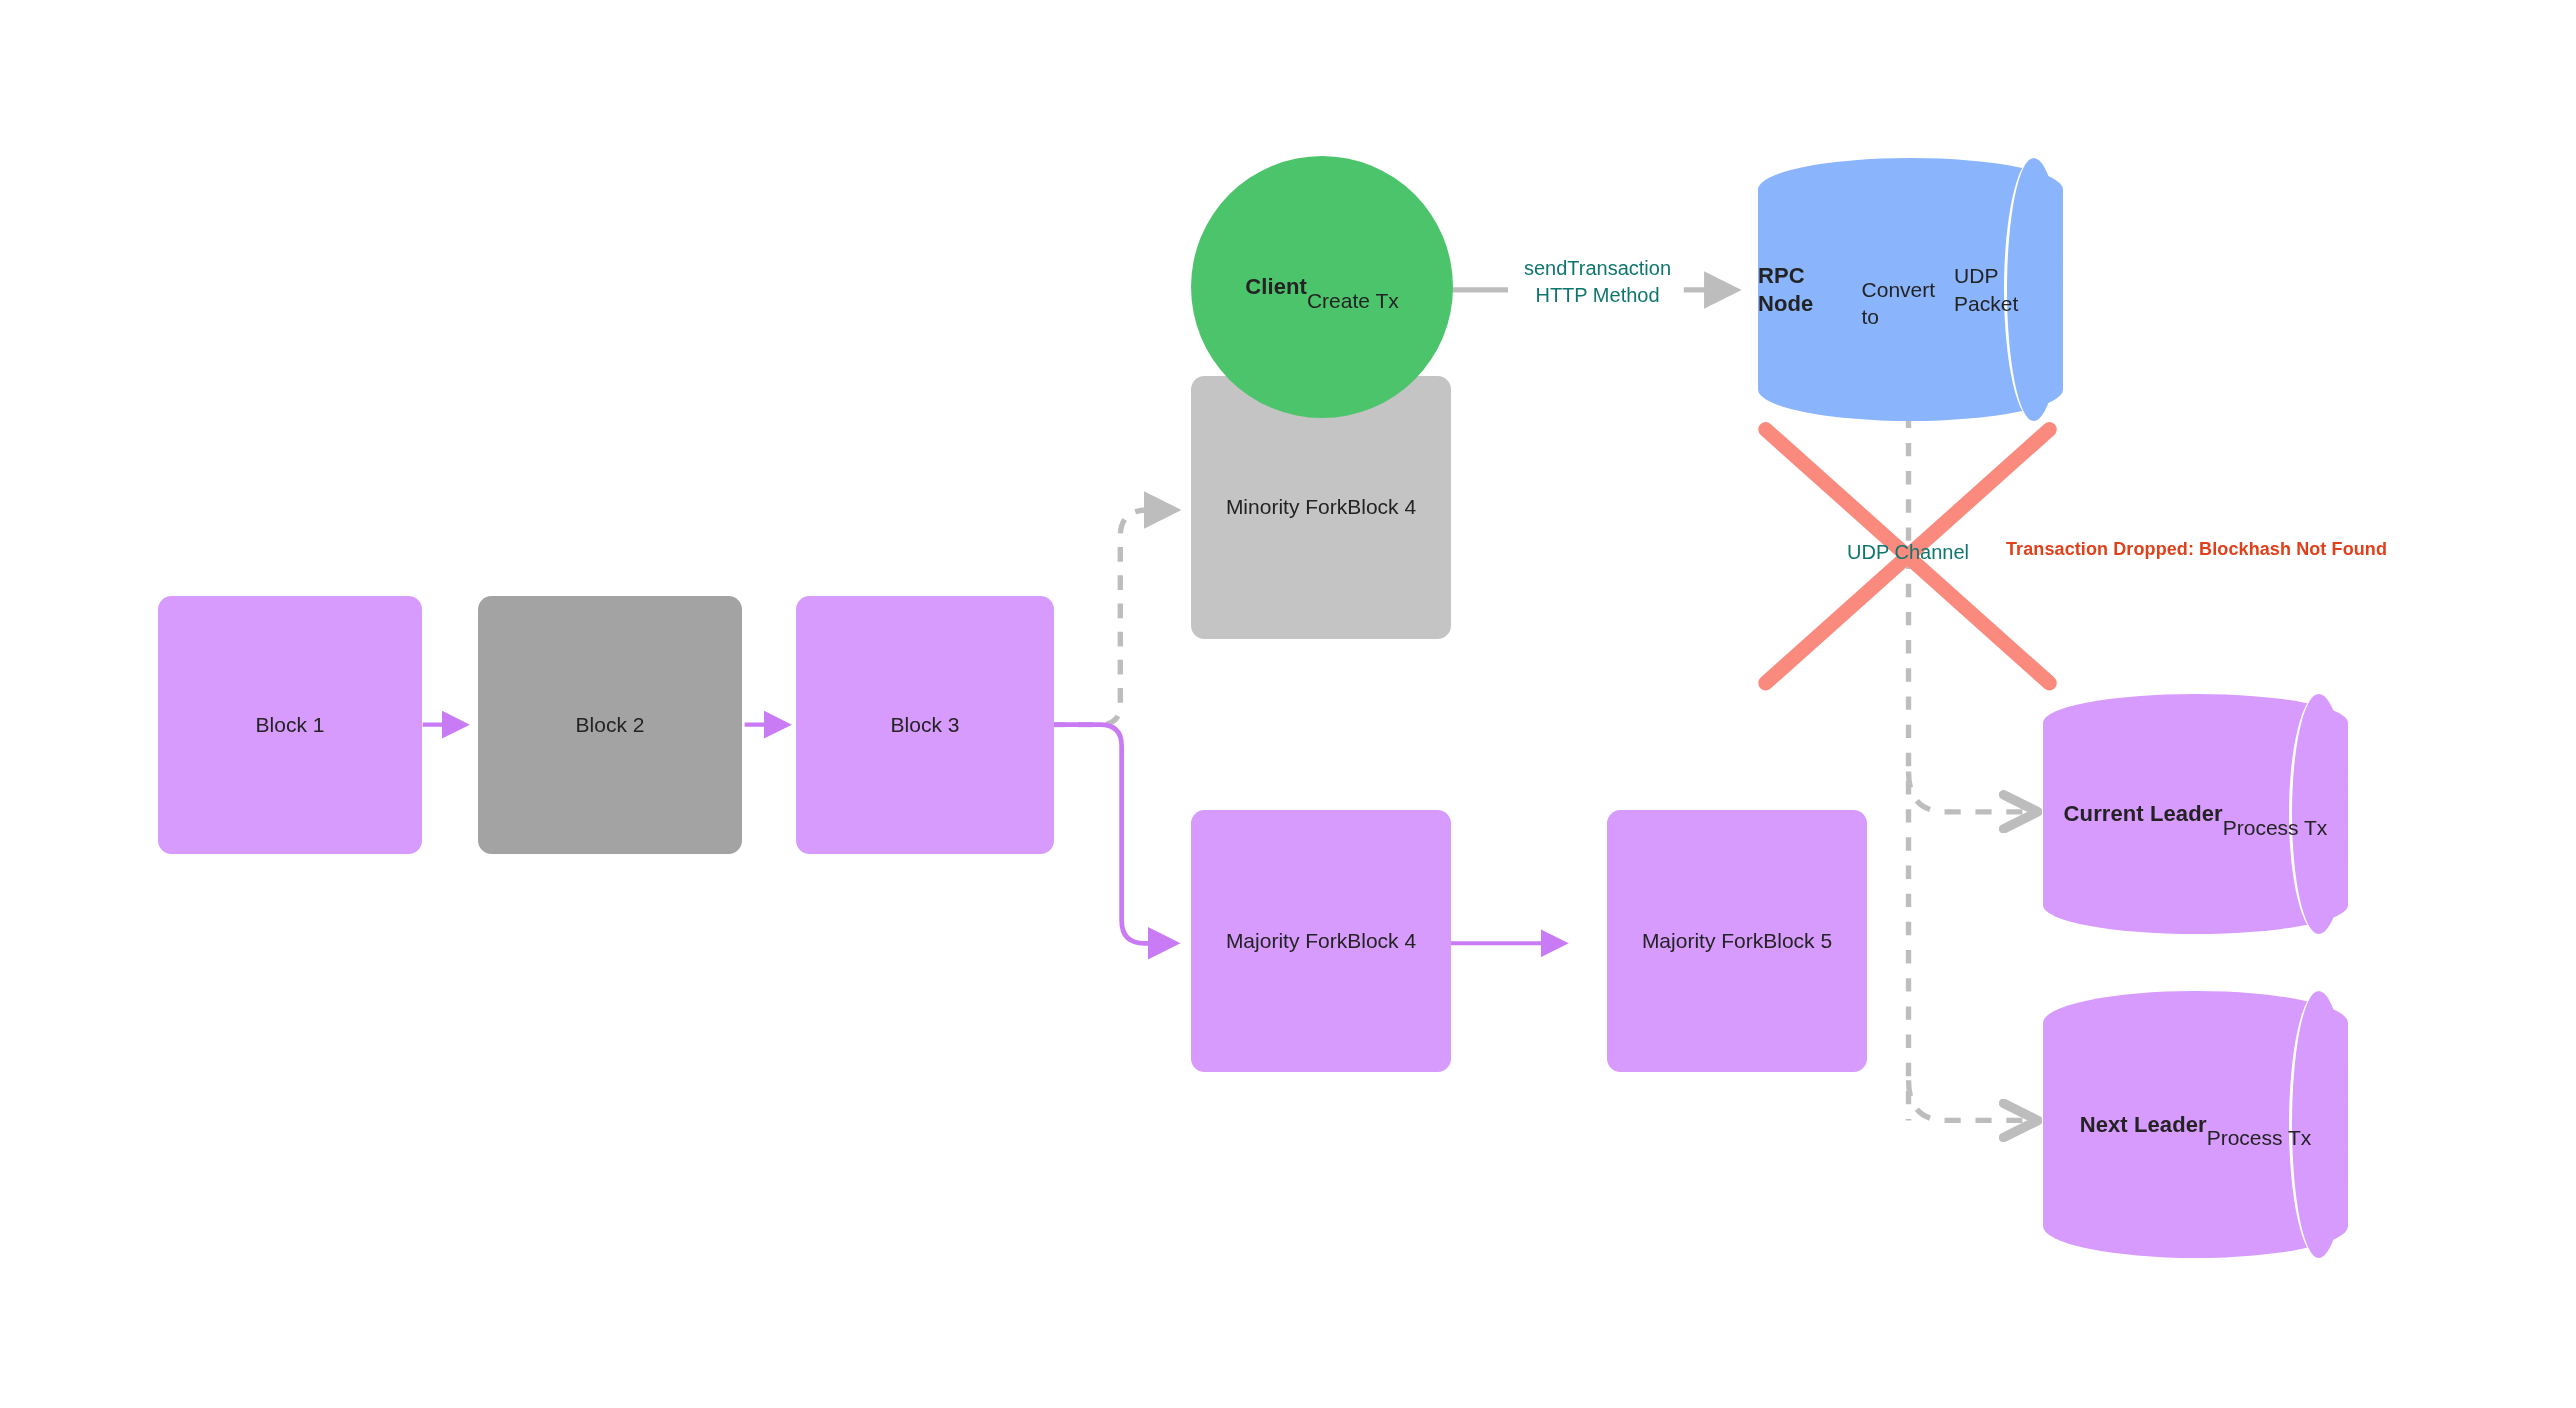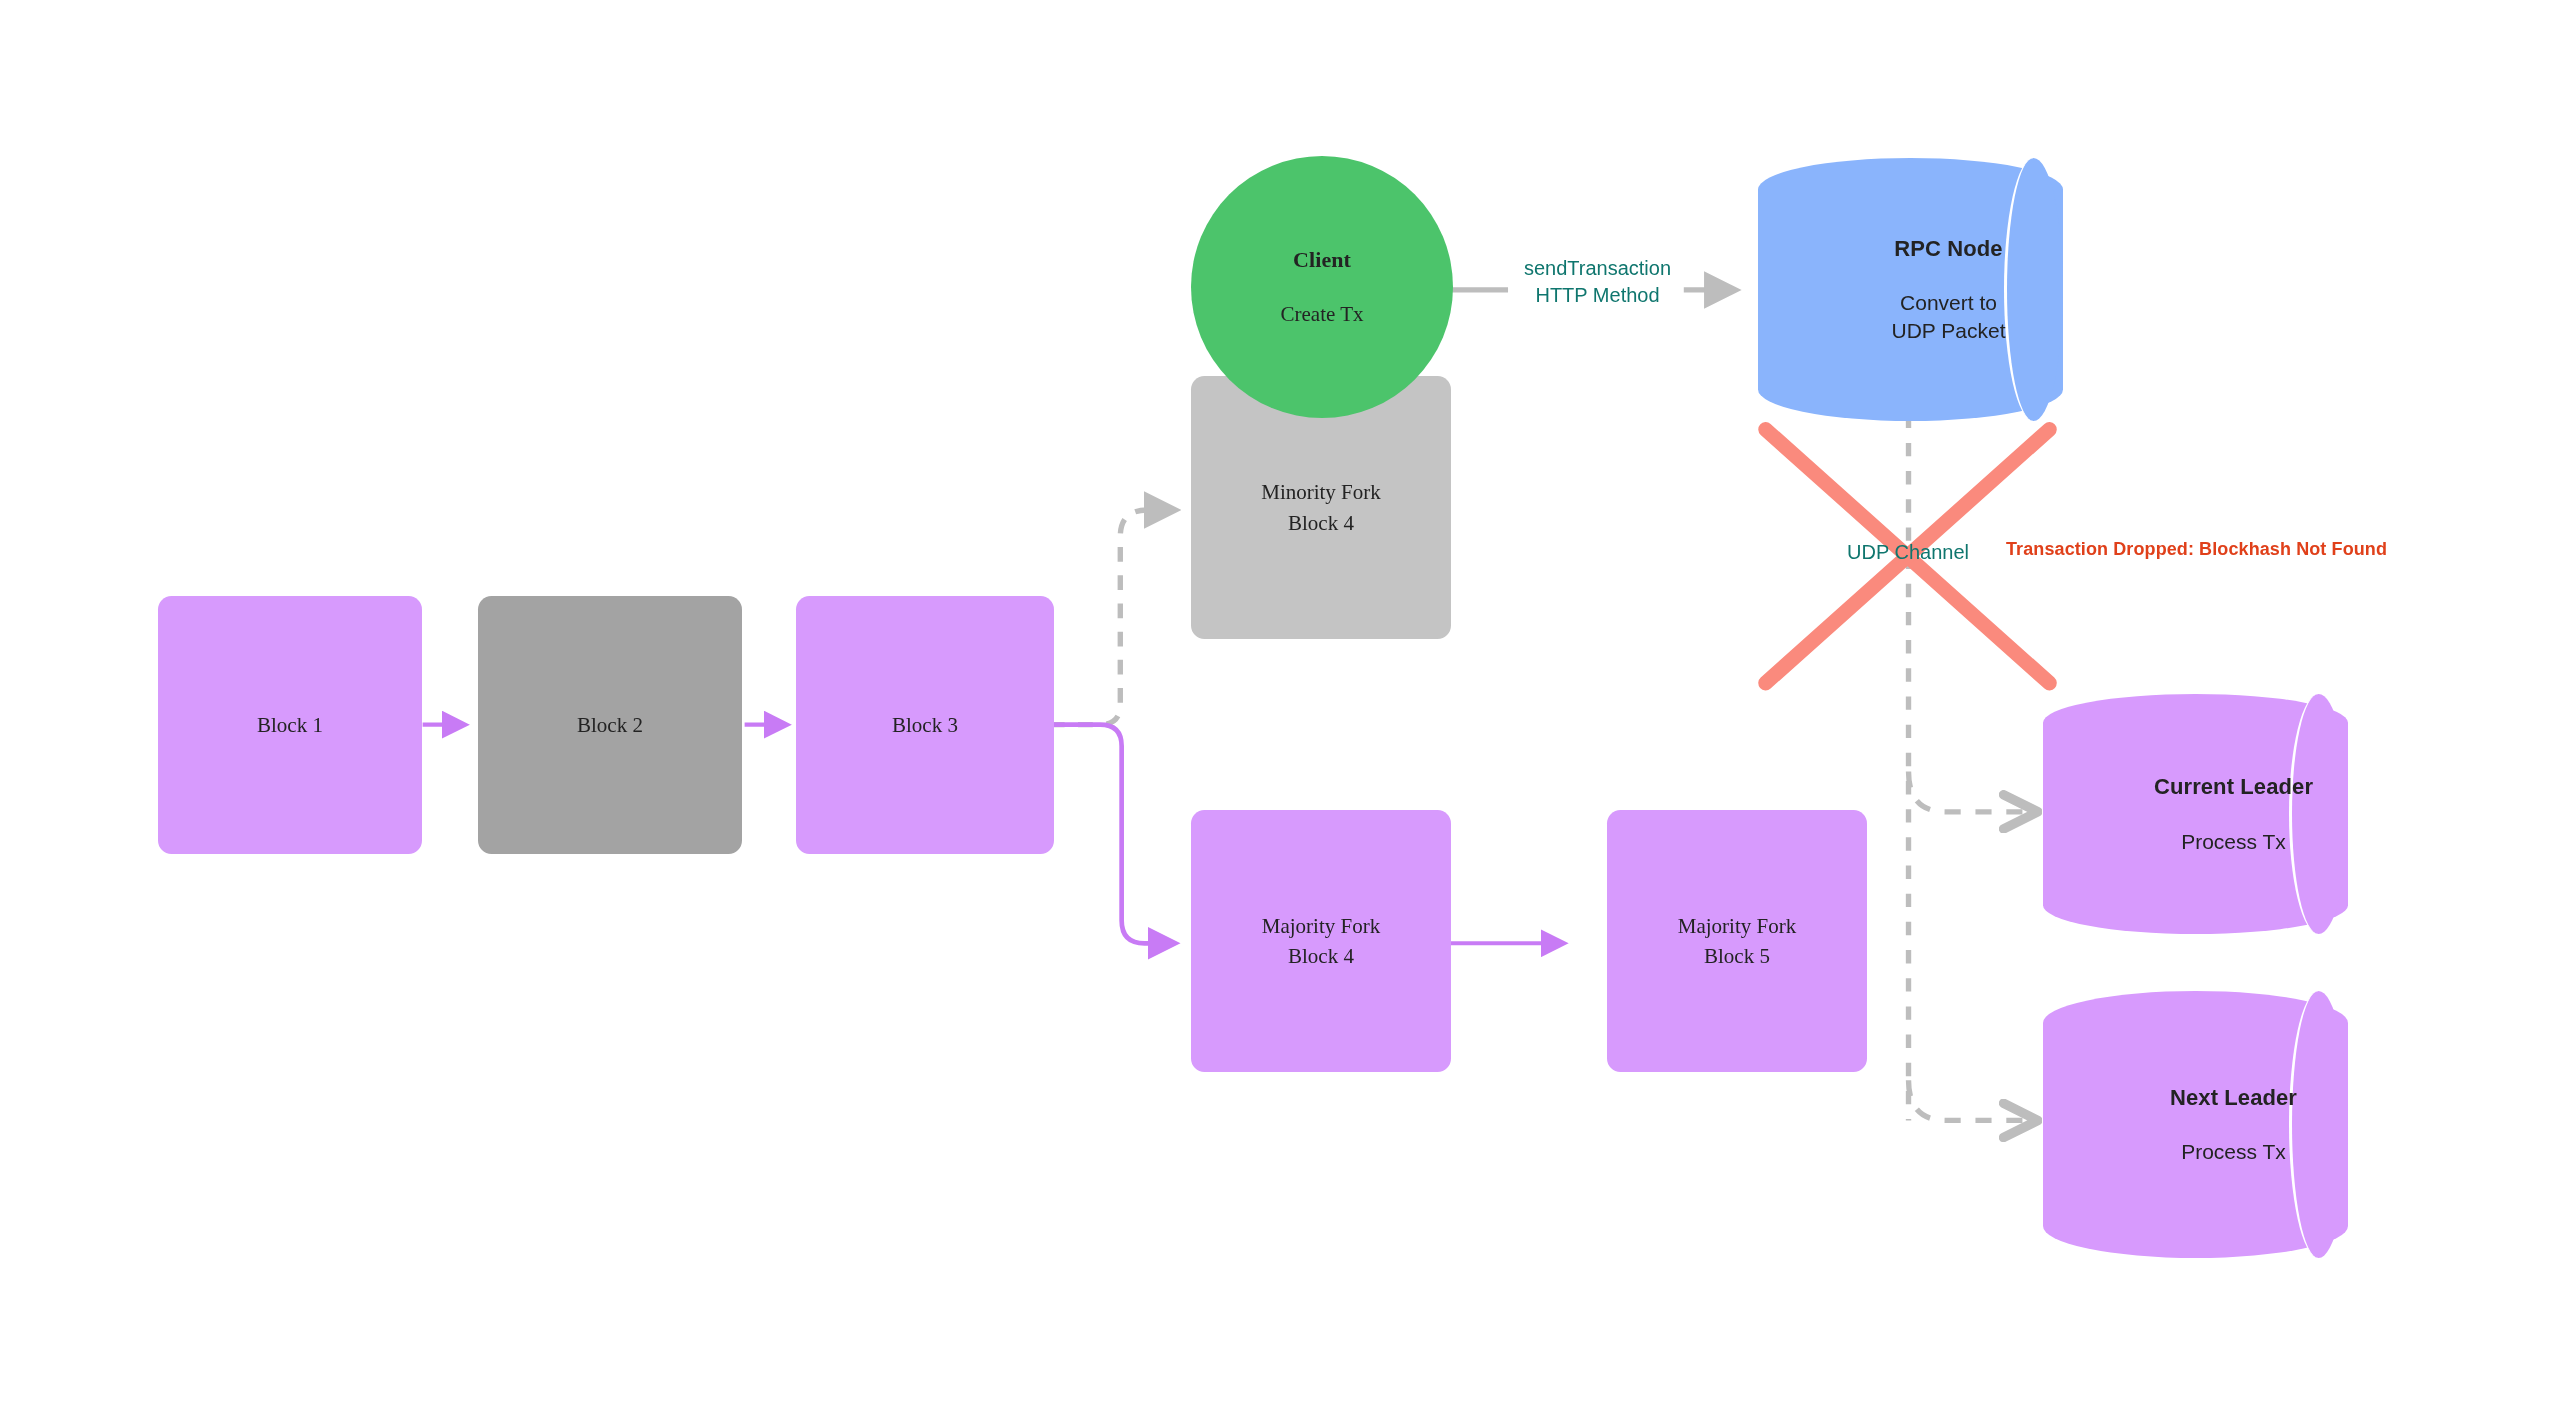--- a/index.html
+++ b/index.html
@@ -23,26 +23,24 @@
     left: 0;
     top: 0;
     width: 2576px;
     height: 1409px;
     pointer-events: none;
   }
   .node {
     position: absolute;
     box-sizing: border-box;
     display: flex;
-    flex-direction: column;
     align-items: center;
     justify-content: center;
     text-align: center;
     color: #232323;
-    font-family: Liberation Serif, serif;
   }
   .rect-node {
     border-radius: 13.4px;
   }
   .node-title {
     font-weight: bold;
     font-size: 22px;
     line-height: 1.25;
     letter-spacing: 0.1px;
   }
@@ -79,26 +77,24 @@
     border-left: 3.4px solid #ffffff;
     box-sizing: border-box;
   }
   .cyl .cyl-label {
     position: absolute;
     left: 0;
     top: 0;
     width: 100%;
     height: 100%;
     display: flex;
-    flex-direction: column;
     align-items: center;
     justify-content: center;
     text-align: left;
     color: #232323;
-    margin-left: 38px;
   }
   .circle-node {
     border-radius: 50%;
   }
   .edge-label {
     position: absolute;
     font-size: 20px;
     line-height: 1.35;
     color: #0f766e;
     text-align: center;

